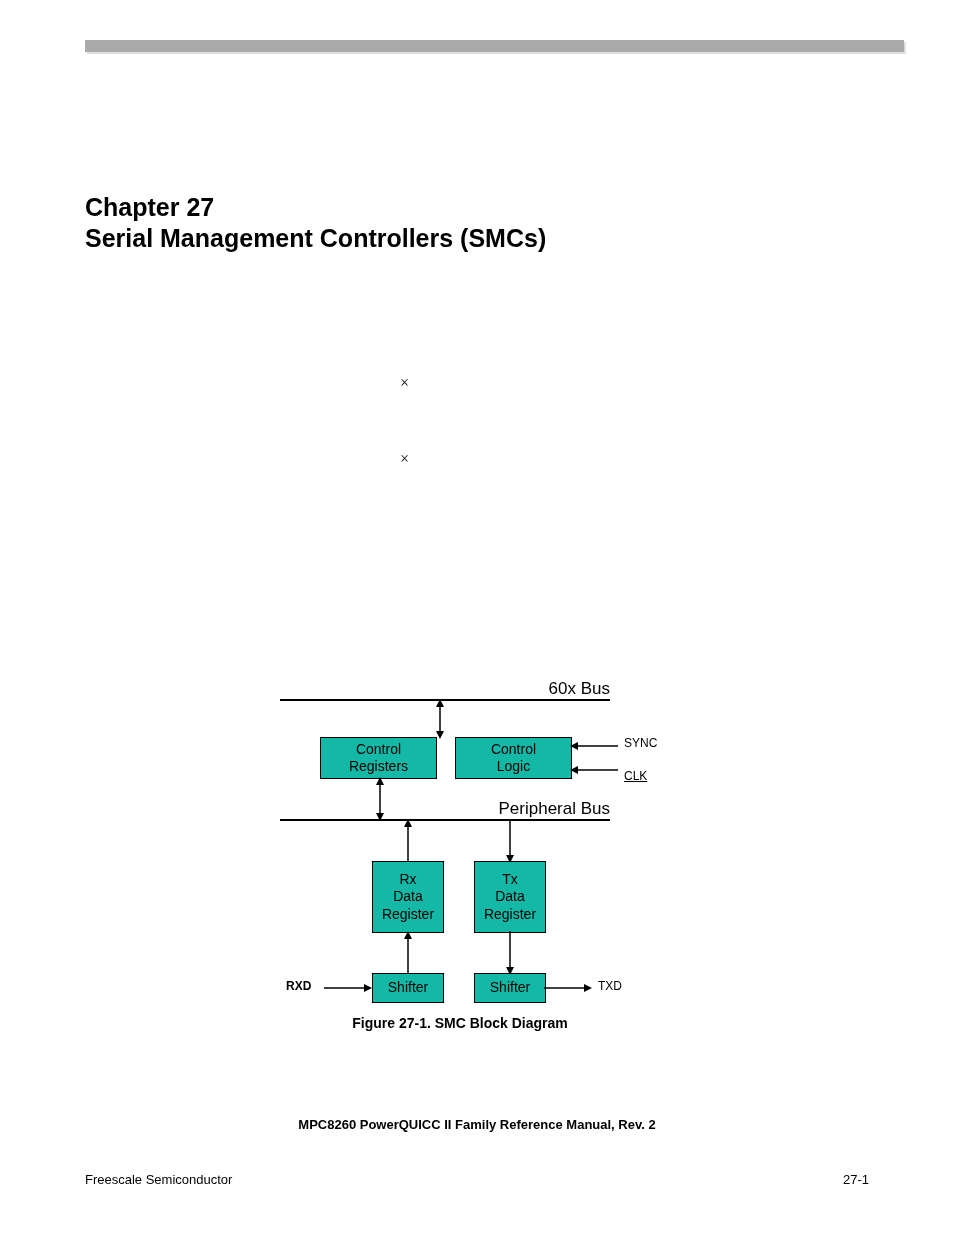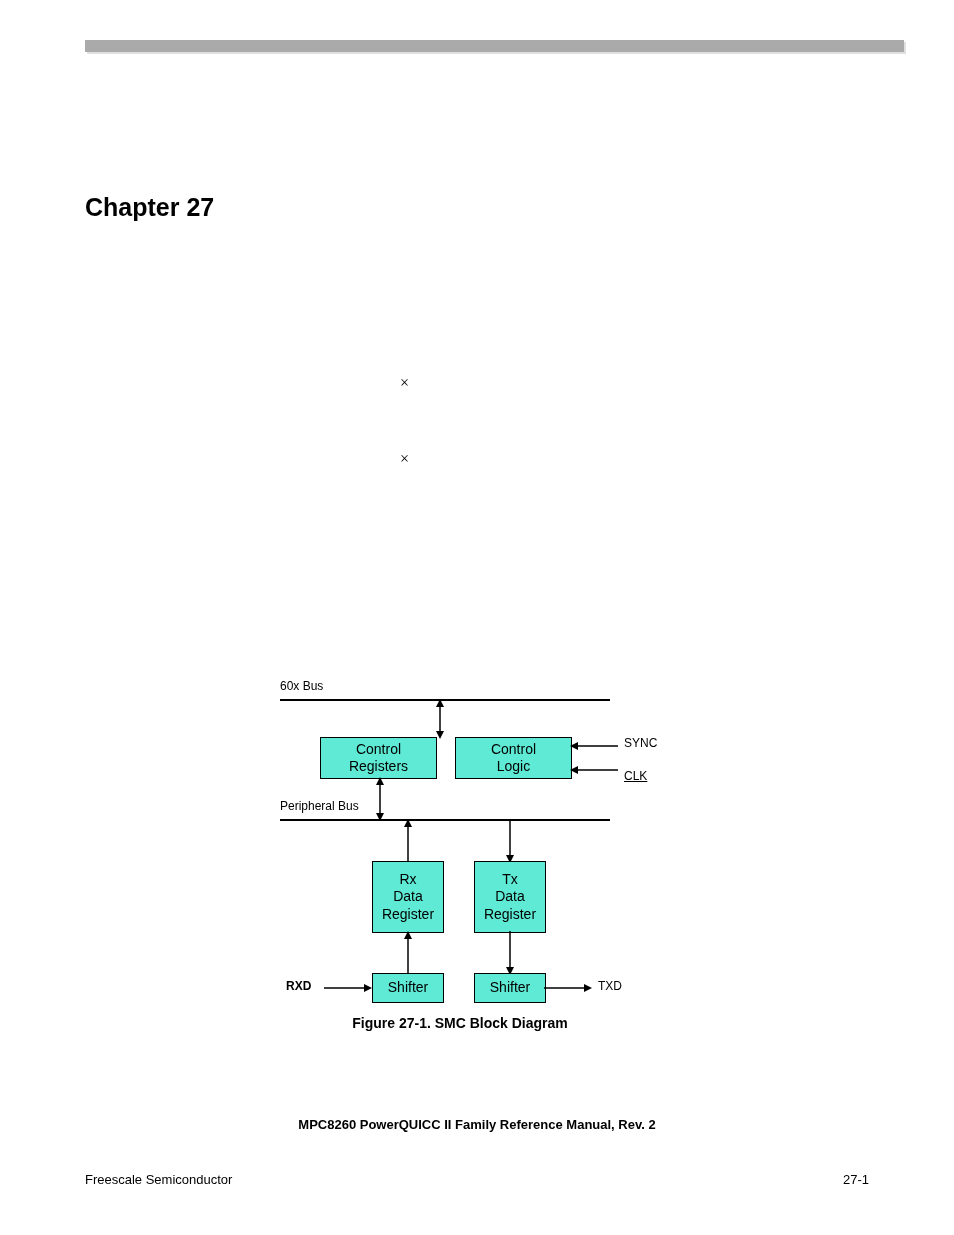--- a/index.html
+++ b/index.html
@@ -41,32 +41,32 @@
   .cross2 { top: 450px; left: 400px; }
 
   .diagram {
     position: absolute;
     top: 685px;
     left: 280px;
     width: 400px;
     height: 400px;
   }
   .bus-label {
-    font-size: 12px;
-    text-align: left;
+    font-size: 17px;
+    text-align: right;
     position: absolute;
   }
   .bus-line {
     position: absolute;
     background: #000;
   }
   .box {
     position: absolute;
     border: 1px solid #000;
-    background: #5eead4;
+    background: #14b8a6;
     font-size: 14px;
     display: flex;
     flex-direction: column;
     align-items: center;
     justify-content: center;
     line-height: 1.25;
     text-align: center;
   }
   .signal-label {
     position: absolute;
@@ -103,20 +103,21 @@
   }
 </style>
 </head>
 <body>
 
 <div class="page">
   <div class="header-bar"></div>
 
   <div class="chapter-title">
     <div>Chapter 27</div>
+    <div>Serial Management Controllers (SMCs)</div>
   </div>
 
   <span class="cross-mark cross1">×</span>
   <span class="cross-mark cross2">×</span>
 
   <div class="diagram">
 
     <div class="bus-label" style="top:-6px; left:0; width:330px;">60x Bus</div>
 
     <div class="bus-line" style="top:14px; left:0; width:330px; height:2px;"></div>

